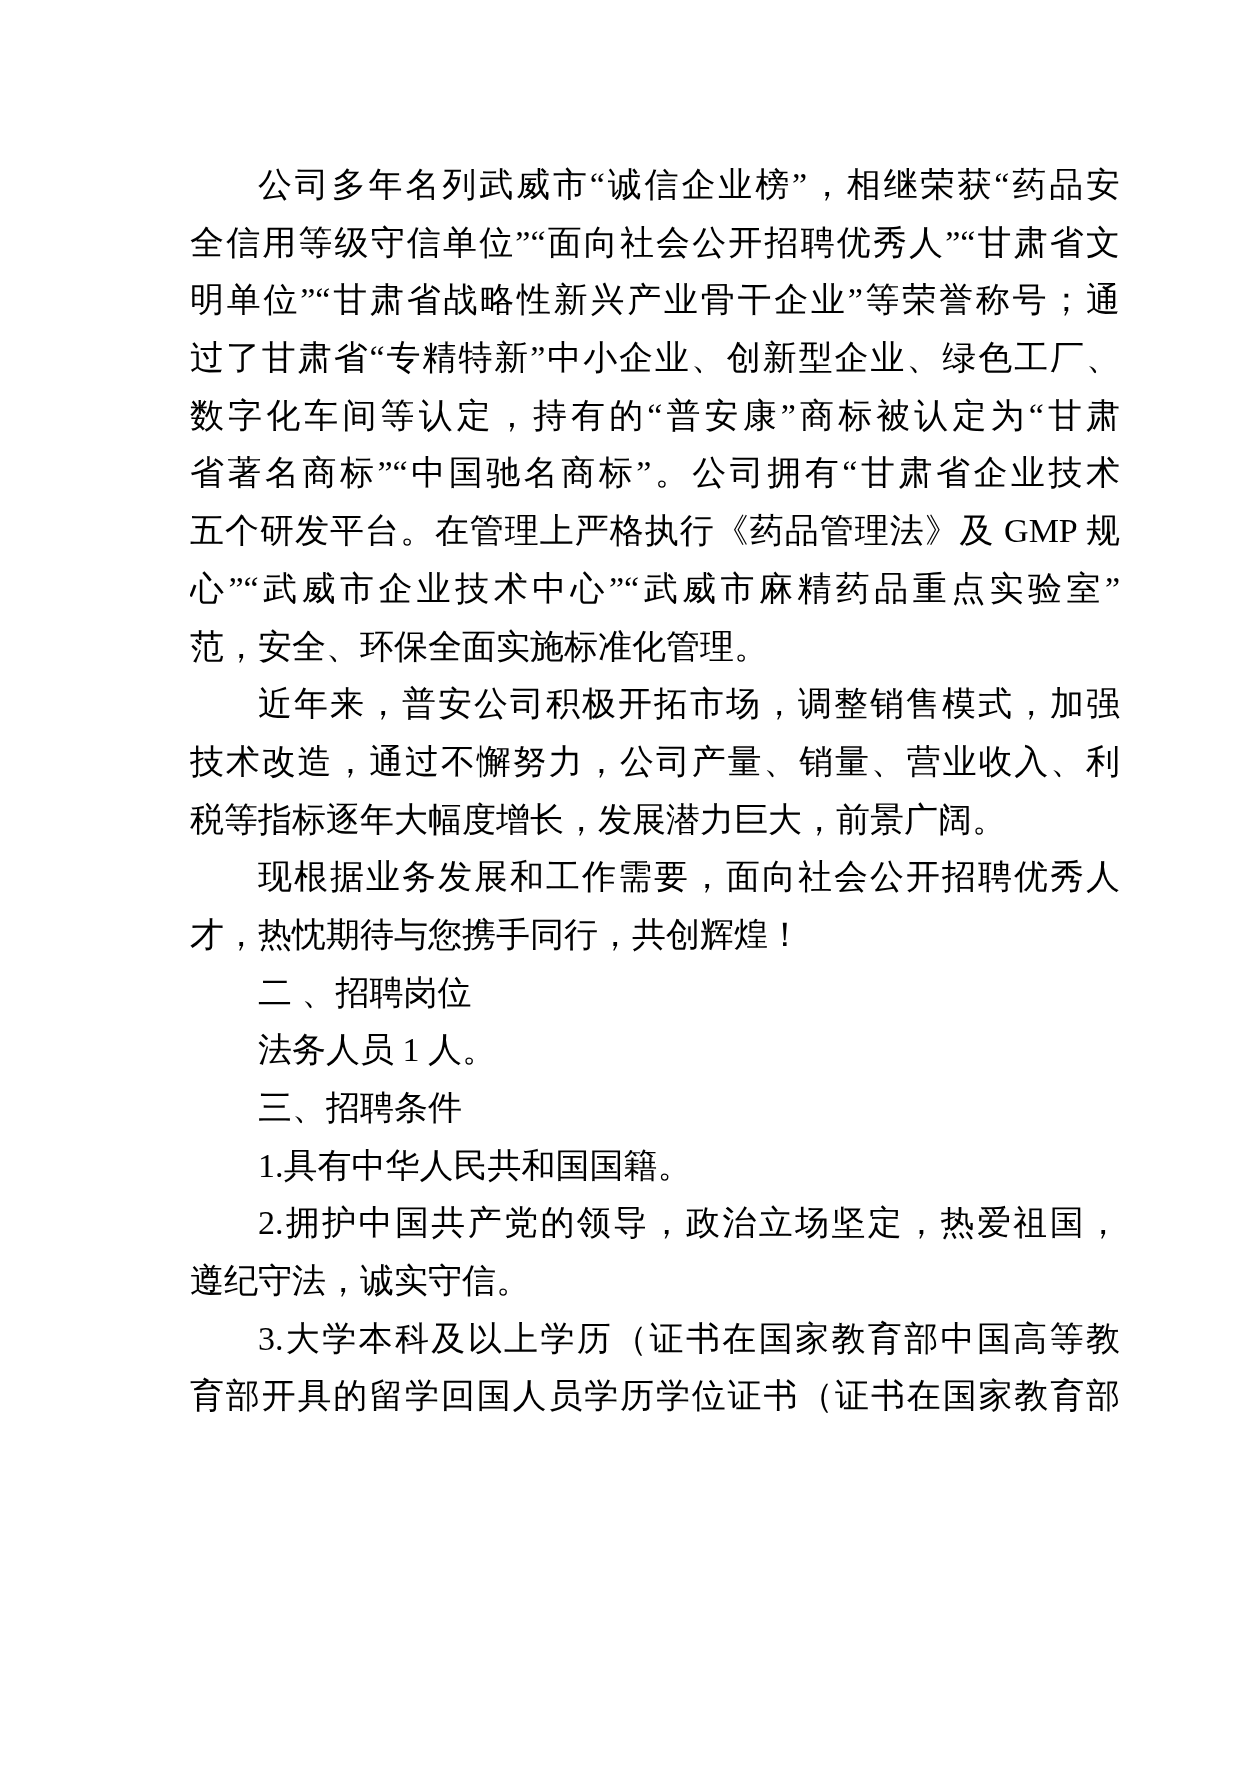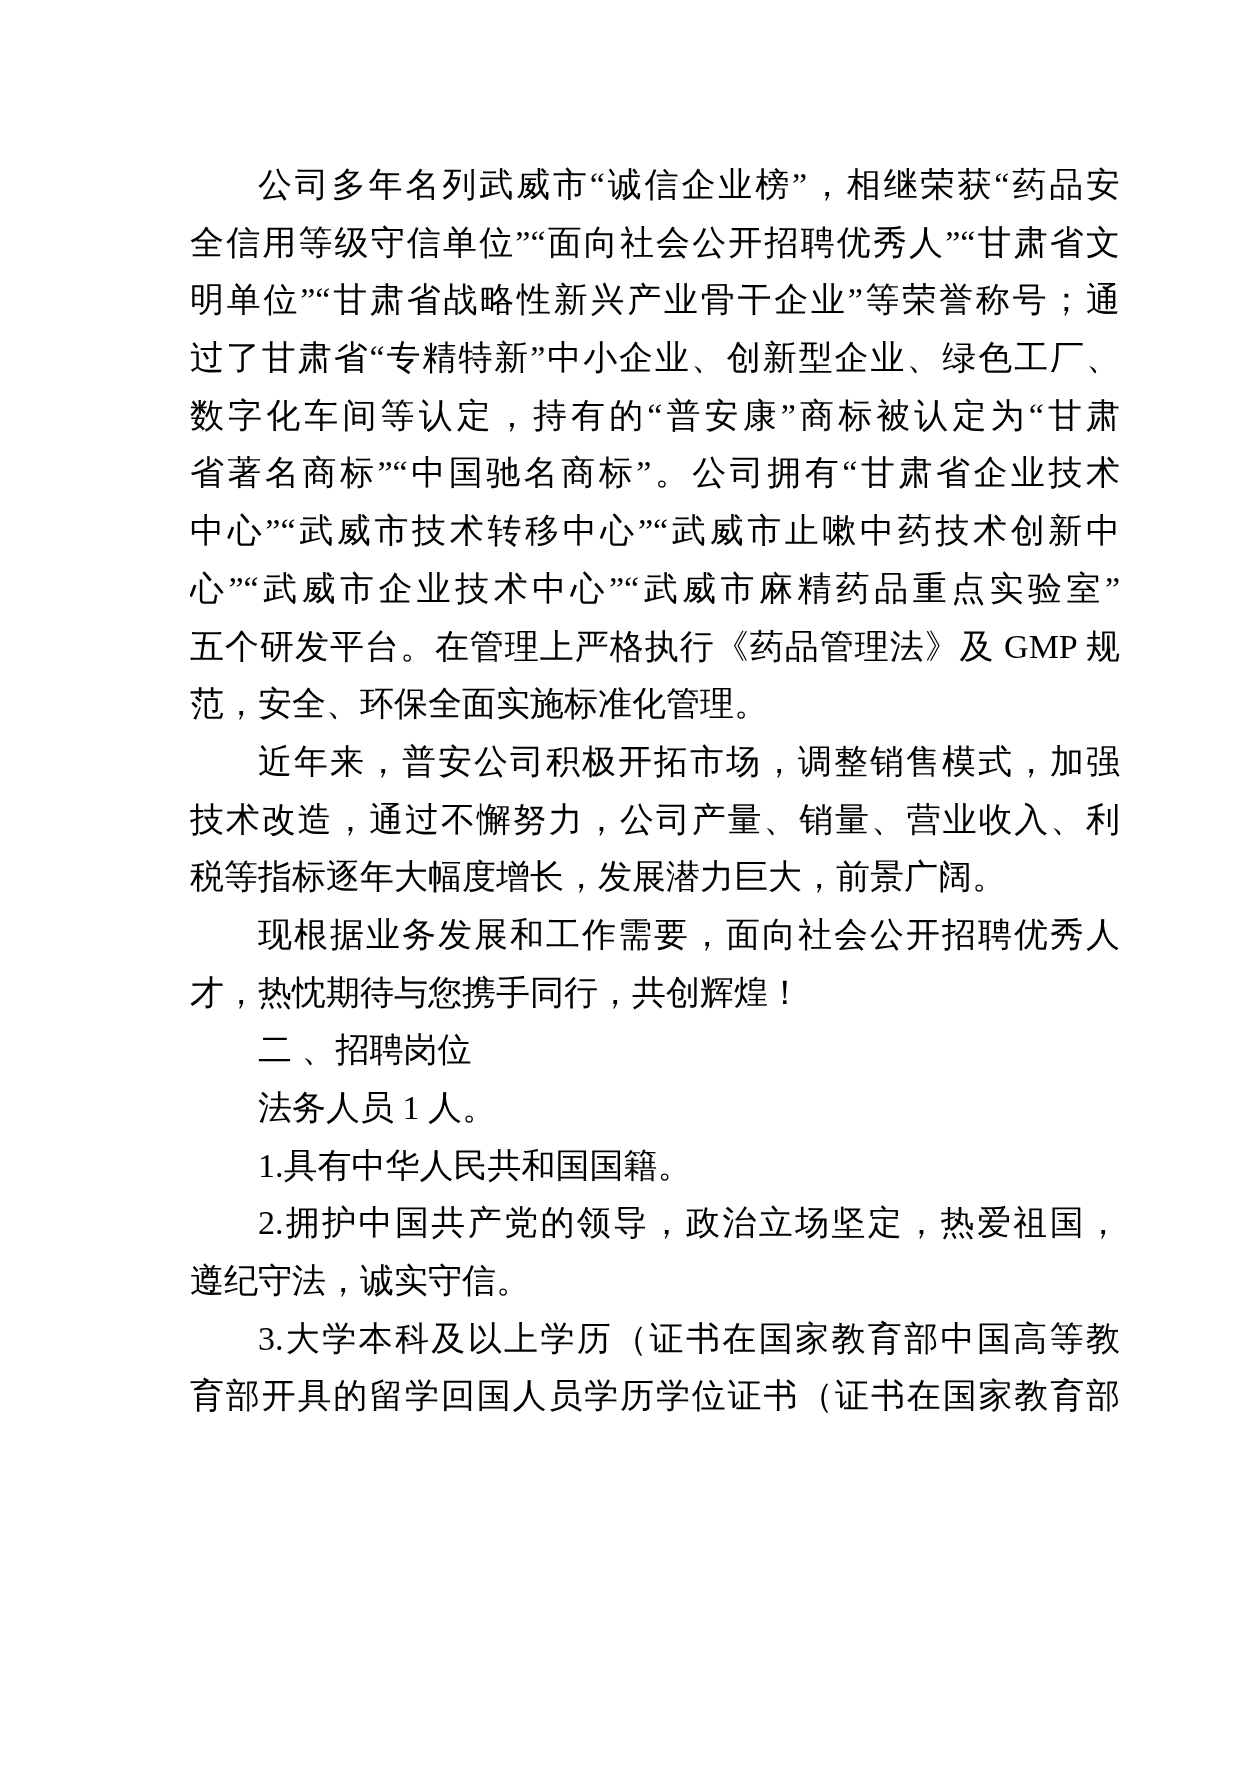--- a/index.html
+++ b/index.html
@@ -48,30 +48,30 @@
 <body>
 
 <div class="page" style="background: rgb(255, 255, 255); color: rgb(0, 0, 0);">
   <div class="doc-body">
       <div class="line body indent fill">公司多年名列武威市“诚信企业榜”，相继荣获“药品安</div>
       <div class="line body fill">全信用等级守信单位”“面向社会公开招聘优秀人”“甘肃省文</div>
       <div class="line body fill">明单位”“甘肃省战略性新兴产业骨干企业”等荣誉称号；通</div>
       <div class="line body fill">过了甘肃省“专精特新”中小企业、创新型企业、绿色工厂、</div>
       <div class="line body fill">数字化车间等认定，持有的“普安康”商标被认定为“甘肃</div>
       <div class="line body fill">省著名商标”“中国驰名商标”。公司拥有“甘肃省企业技术</div>
-      <div class="line body fill">中心”“武威市技术转移中心”“武威市止嗽中药技术创新中</div>
+      <div class="line body fill">五个研发平台。在管理上严格执行《药品管理法》及 GMP 规</div>
       <div class="line body fill">心”“武威市企业技术中心”“武威市麻精药品重点实验室”</div>
-      <div class="line body fill">五个研发平台。在管理上严格执行《药品管理法》及 GMP 规</div>
       <div class="line body">范，安全、环保全面实施标准化管理。</div>
       <div class="line body indent fill">近年来，普安公司积极开拓市场，调整销售模式，加强</div>
       <div class="line body fill">技术改造，通过不懈努力，公司产量、销量、营业收入、利</div>
       <div class="line body">税等指标逐年大幅度增长，发展潜力巨大，前景广阔。</div>
       <div class="line body indent fill">现根据业务发展和工作需要，面向社会公开招聘优秀人</div>
       <div class="line body">才，热忱期待与您携手同行，共创辉煌！</div>
       <div class="line hei indent">二 、招聘岗位</div>
       <div class="line body indent">法务人员 1 人。</div>
+      <div class="line hei indent">三、招聘条件</div>
       <div class="line body indent">1.具有中华人民共和国国籍。</div>
       <div class="line body indent fill">2.拥护中国共产党的领导，政治立场坚定，热爱祖国，</div>
       <div class="line body">遵纪守法，诚实守信。</div>
       <div class="line body indent fill">3.大学本科及以上学历（证书在国家教育部中国高等教</div>
       <div class="line body fill">育部开具的留学回国人员学历学位证书（证书在国家教育部</div>
     </div>
 </div>
 
 </body></html>

